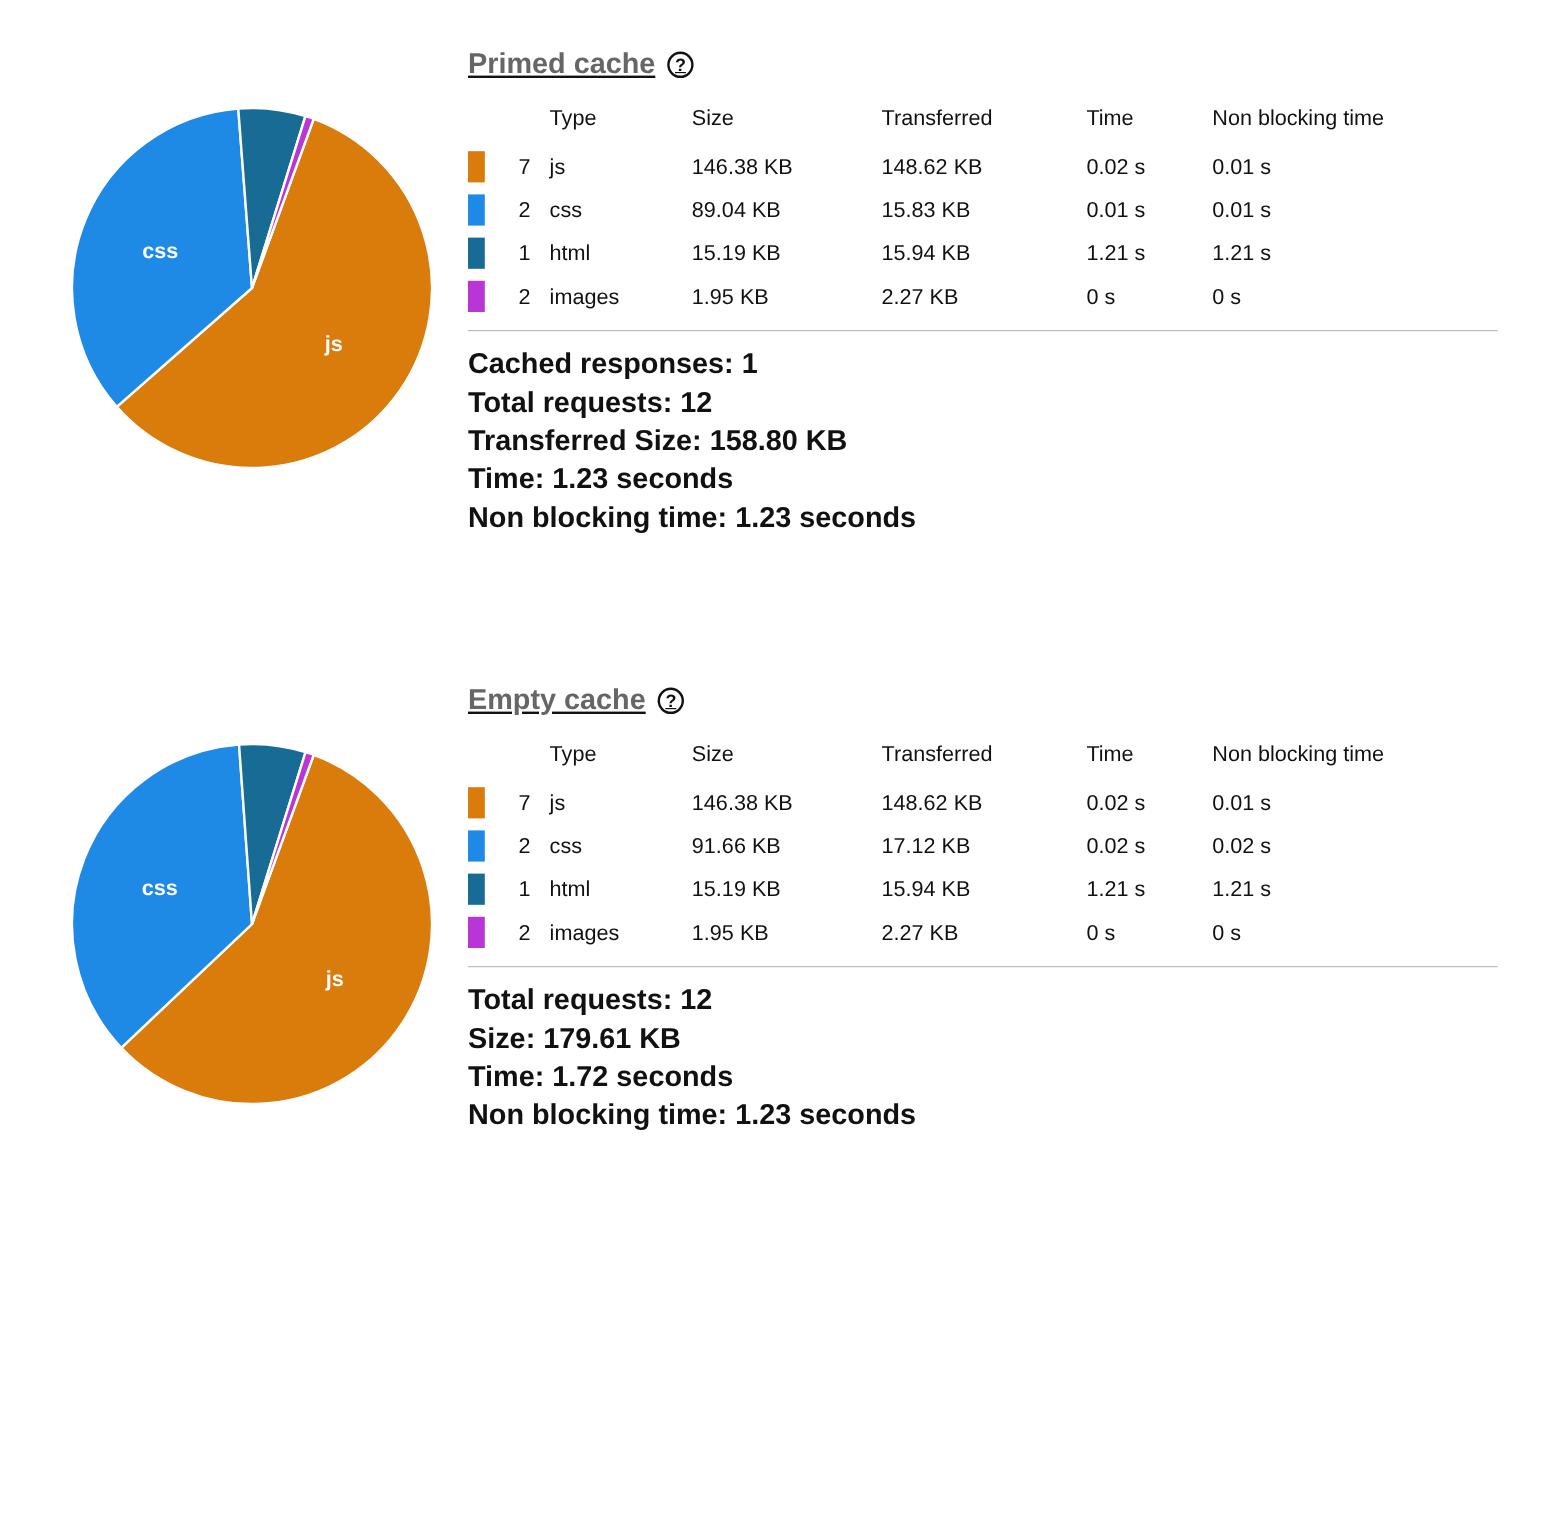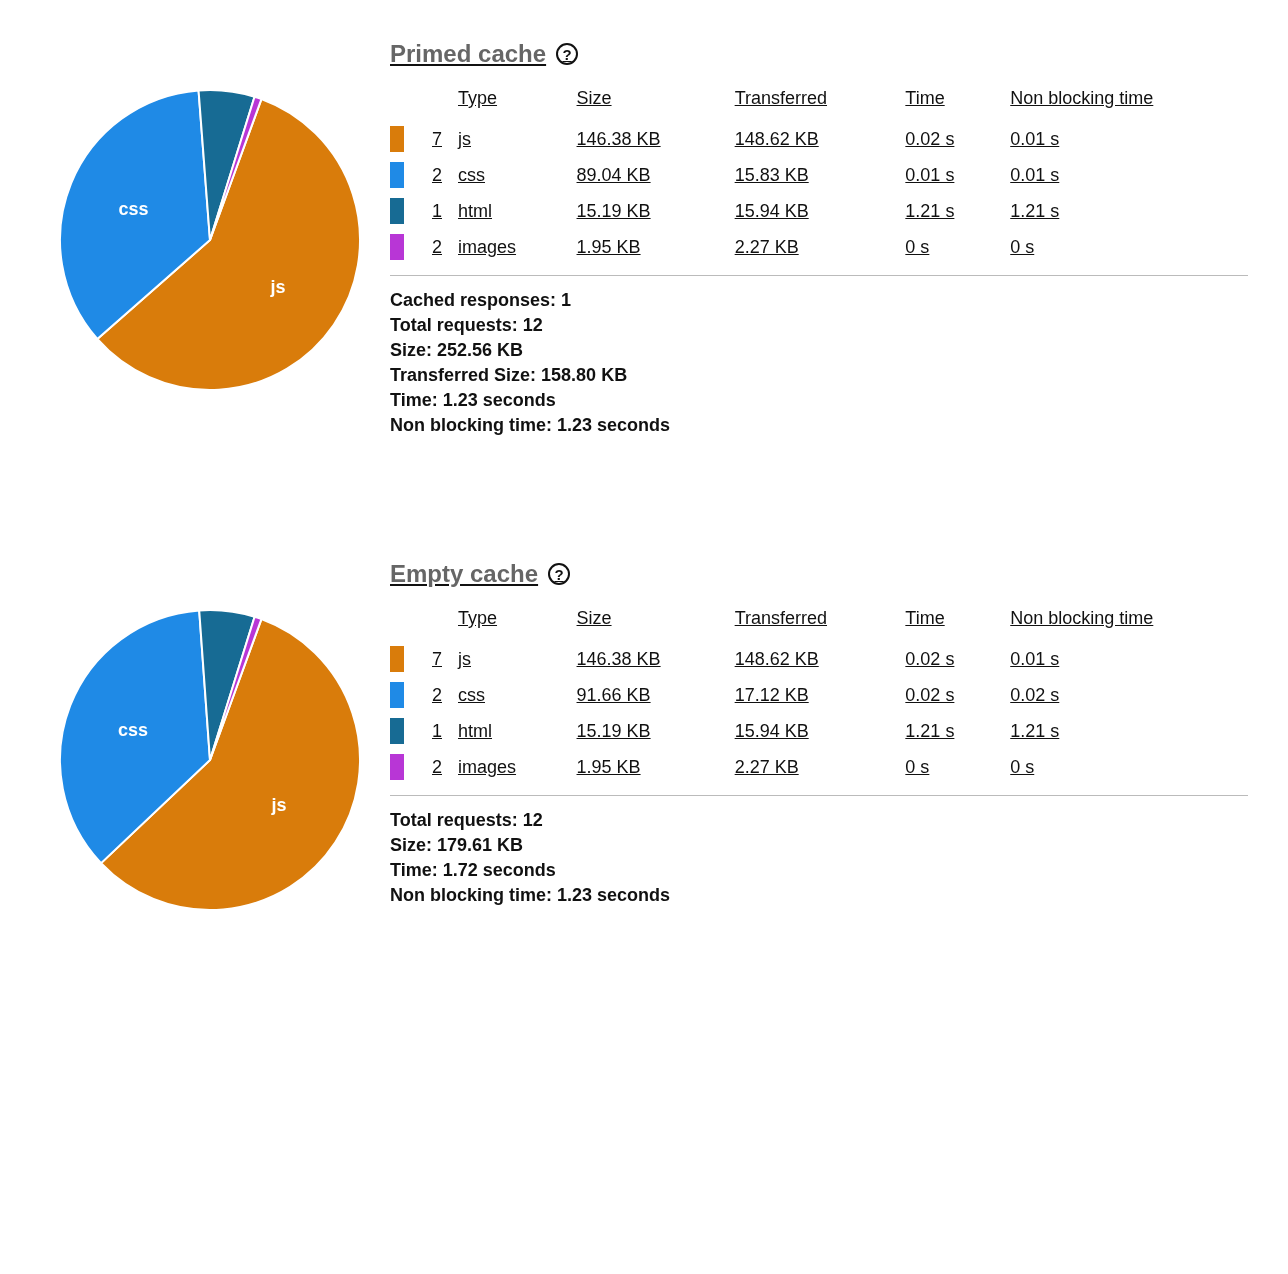--- a/index.html
+++ b/index.html
@@ -49,21 +49,20 @@
     align-items: center;
     justify-content: center;
     font-size: 15px;
     font-weight: 700;
     line-height: 1;
     cursor: pointer;
   }
   table {
     width: 100%;
     border-collapse: collapse;
-    text-decoration: underline;
   }
   thead th {
     text-align: left;
     font-weight: 400;
     color: #111;
     padding: 6px 10px 12px 10px;
     vertical-align: top;
   }
   tbody td {
     padding: 5px 10px;
@@ -77,21 +76,21 @@
     height: 26px;
     display: block;
   }
   .divider {
     border: none;
     border-top: 1px solid #bbb;
     margin: 10px 0 14px 0;
   }
   .summary-line {
     font-weight: 700;
-    font-size: 18px;
+    font-size: 24px;
     margin: 4px 0;
   }
   .pie-label {
     font-size: 18px;
     font-weight: 700;
     fill: #fff;
   }
 </style>
 </head>
 <body>
@@ -168,21 +167,20 @@
         <td>1.95 KB</td>
         <td class="right-align">2.27 KB</td>
         <td>0 s</td>
         <td class="right-align">0 s</td>
       </tr>
           </tbody>
       </table>
       <hr class="divider">
       <div class="summary-line"><span>Cached responses:</span> <span>1</span></div>
       <div class="summary-line"><span>Total requests:</span> <span>12</span></div>
-      <div class="summary-line"><span>Size:</span> <span>252.56 KB</span></div>
       <div class="summary-line"><span>Transferred Size:</span> <span>158.80 KB</span></div>
       <div class="summary-line"><span>Time:</span> <span>1.23 seconds</span></div>
       <div class="summary-line"><span>Non blocking time:</span> <span>1.23 seconds</span></div>
     </div>
   </div>
   <div class="section">
     <div class="chart-wrap">
       <svg width="320" height="320" viewBox="0 0 320 320">
           <path d="M 160 160 L 211.43467111831774 19.094093072893173 A 150 150 0 1 1 51.08241159853053 263.1356336908252 Z" fill="#D97C0B" stroke="#fff" stroke-width="2"></path>
           <path d="M 160 160 L 51.08241159853053 263.1356336908252 A 150 150 0 0 1 149.20473446362038 10.388963502022847 Z" fill="#1F8AE6" stroke="#fff" stroke-width="2"></path>

